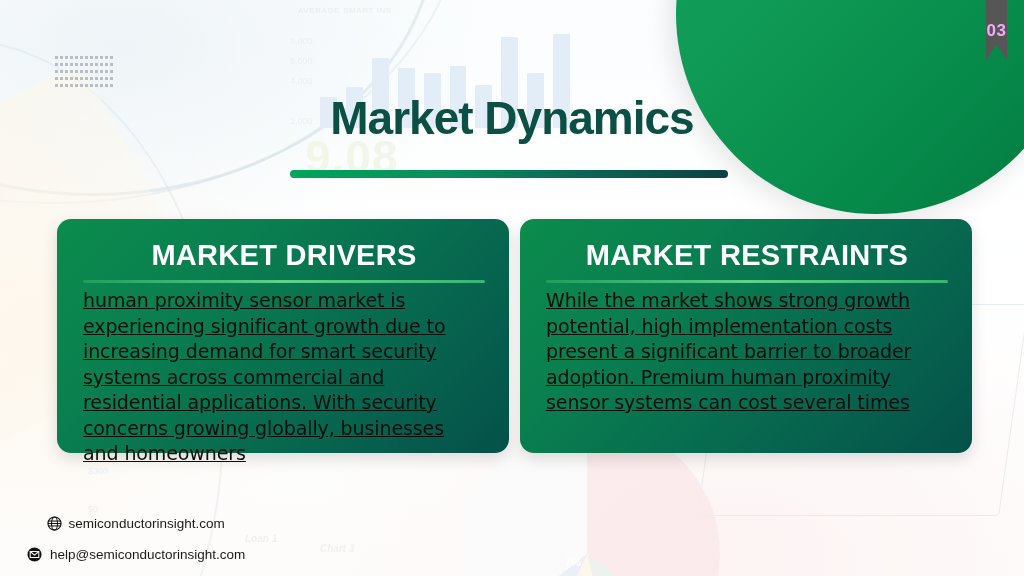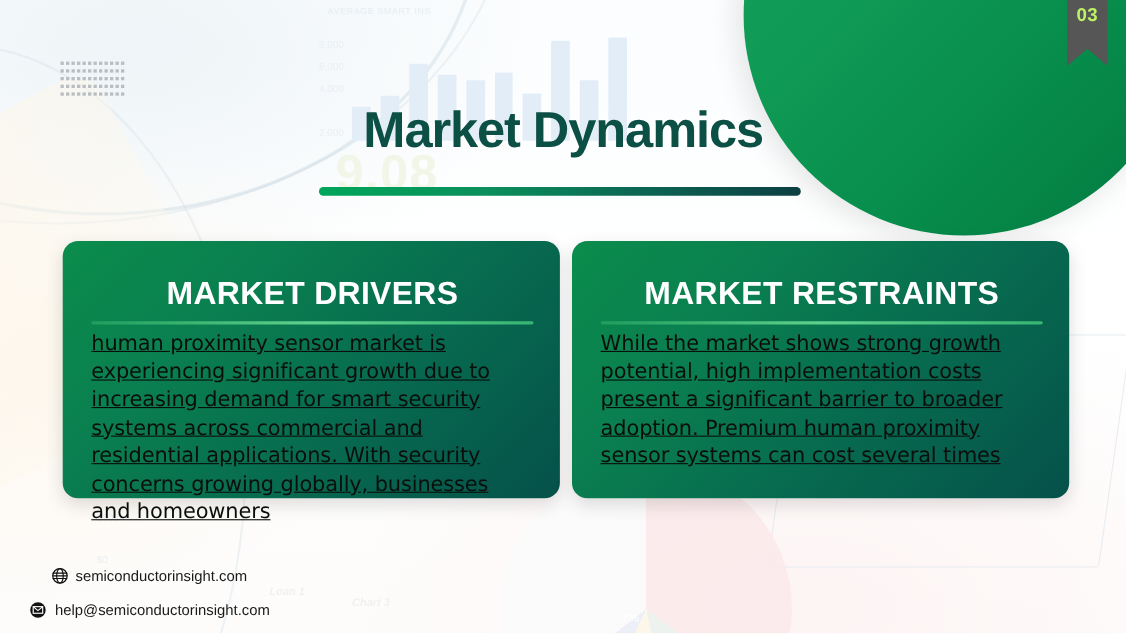--- a/index.html
+++ b/index.html
@@ -139,28 +139,28 @@
     width: 400px;
     height: 400px;
     border-radius: 50%;
     background: linear-gradient(135deg, #14a05a 0%, #0f9a55 35%, #068a4a 70%, #04783f 100%);
     box-shadow: -6px 6px 26px rgba(0, 0, 0, .10);
   }
   .ribbon {
     position: absolute;
     right: 17px;
     top: 0;
-    width: 37px;
+    width: 21px;
     height: 60px;
     background: #565656;
-    color: #bef264;
+    color: #f0abfc;
     clip-path: polygon(0 0, 100% 0, 100% 100%, 50% 74%, 0 100%);
     display: flex;
     justify-content: center;
-    padding-top: 4px;
+    padding-top: 21px;
     box-sizing: border-box;
   }
   .ribbon span {
     font-size: 17px;
     font-weight: bold;
     letter-spacing: .5px;
   }
 
   
   .dot-grid {
@@ -213,21 +213,21 @@
   }
   .card {
     position: absolute;
     top: 0;
     width: 452px;
     height: 234px;
     border-radius: 14px;
     background: linear-gradient(135deg, #0b8c4c 0%, #0a7f50 30%, #076a4f 62%, #05514a 100%);
     box-shadow: 0 6px 16px rgba(0, 0, 0, .13);
     box-sizing: border-box;
-    padding: 28px 24px 0 26px;
+    padding: 16px 24px 0 26px;
   }
   .card.left  { left: 0; }
   .card.right { left: 463px; }
 
   .card-heading {
     text-align: center;
     color: #ffffff;
     font-size: 29px;
     font-weight: bold;
     letter-spacing: .3px;

